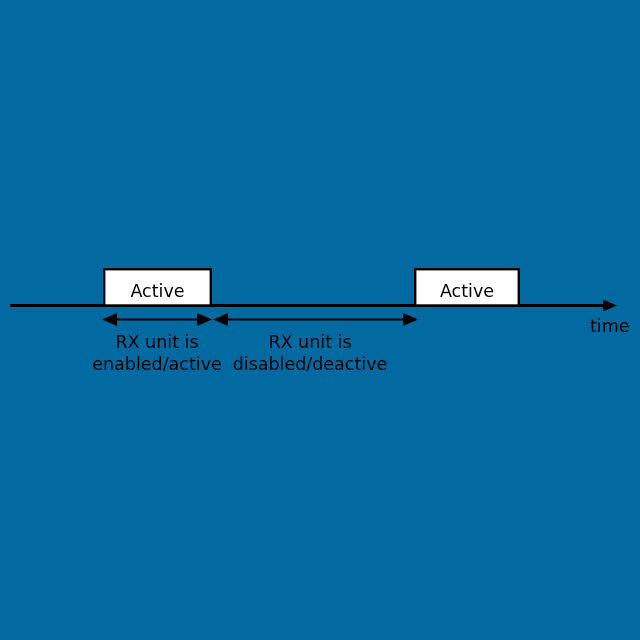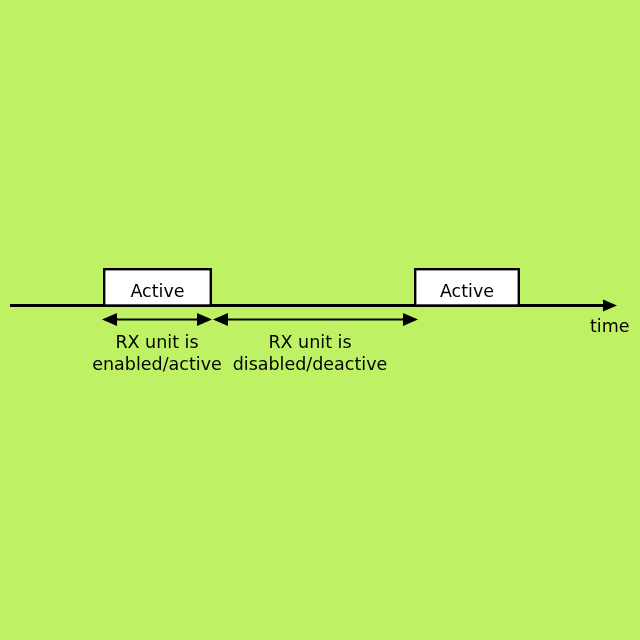--- a/index.html
+++ b/index.html
@@ -12,21 +12,21 @@
     width: 640px;
     height: 640px;
     overflow: hidden;
     font-family: "DejaVu Sans", "Liberation Sans", sans-serif;
     color: #000000;
   }
   #diagram-root {
     position: relative;
     width: 640px;
     height: 640px;
-    background: #bef264;
+    background: #0369a1;
   }
   #timing-svg {
     position: absolute;
     left: 0;
     top: 0;
     width: 640px;
     height: 640px;
     display: block;
   }
   .active-box-label {

